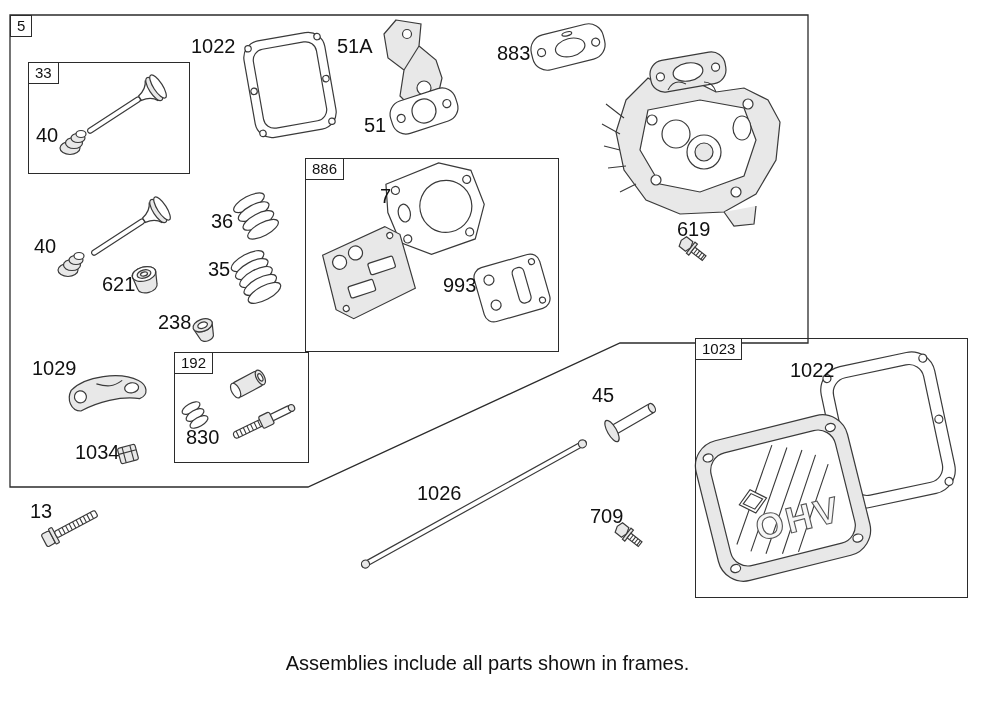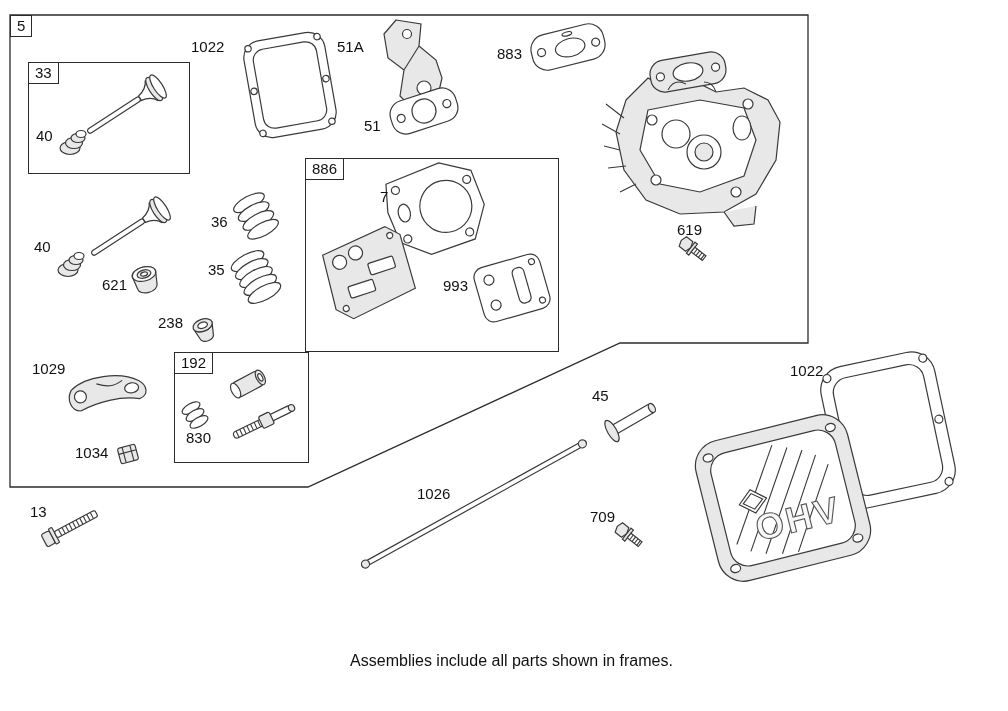--- a/index.html
+++ b/index.html
@@ -10,22 +10,22 @@
   svg * { vector-effect: non-scaling-stroke; }
   .pw  { fill:#ffffff; stroke:#3a3a3a; stroke-width:1.2; }
   .pg  { fill:#e8e8e8; stroke:#3a3a3a; stroke-width:1.2; }
   .ln  { fill:none;    stroke:#3a3a3a; stroke-width:1.1; }
   .frame-line { fill:none; stroke:#2b2b2b; stroke-width:1.3; }
   .framebox { position:absolute; border:1px solid #2b2b2b; background:transparent; }
   .frame-tag {
     position:absolute; left:-1px; top:-1px; border:1px solid #2b2b2b; background:#fff;
     font-size:15px; line-height:18px; padding:1px 6px; white-space:nowrap;
   }
-  .part-label { position:absolute; font-size:15px; line-height:17px; white-space:nowrap; }
-  .caption { position:absolute; left:0; top:652px; width:975px; text-align:center; font-size:16px;padding-left:24px; }
+  .part-label { position:absolute; font-size:20px; line-height:17px; white-space:nowrap; }
+  .caption { position:absolute; left:0; top:652px; width:975px; text-align:center; font-size:20px; }
   .ohv-text {
     font-family:"Liberation Sans", sans-serif; font-weight:bold; font-size:36px;
     fill:#f7f7f7; stroke:#555; stroke-width:1.1; letter-spacing:3px;
   }
 </style>
 </head>
 <body>
 
 <div class="stage">
 
@@ -260,20 +260,23 @@
 
 
   <div class="framebox" style="left:305px;top:158px;width:252px;height:192px;">
     <span class="frame-tag">886</span>
   </div>
 
   <div class="framebox" style="left:168px;top:352px;width:133px;height:109px;margin-left:6px;">
     <span class="frame-tag">192</span>
   </div>
 
+  <div class="framebox" style="left:695px;top:338px;width:271px;height:258px;">
+    <span class="frame-tag">1023</span>
+  </div>
 
   <div class="part-label" style="left:191px;top:38px;">1022</div>
   <div class="part-label" style="left:337px;top:38px;">51A</div>
   <div class="part-label" style="left:364px;top:117px;">51</div>
   <div class="part-label" style="left:497px;top:45px;">883</div>
   <div class="part-label" style="left:36px;top:127px;">40</div>
   <div class="part-label" style="left:34px;top:238px;">40</div>
   <div class="part-label" style="left:102px;top:276px;">621</div>
   <div class="part-label" style="left:211px;top:213px;">36</div>
   <div class="part-label" style="left:208px;top:261px;">35</div>

